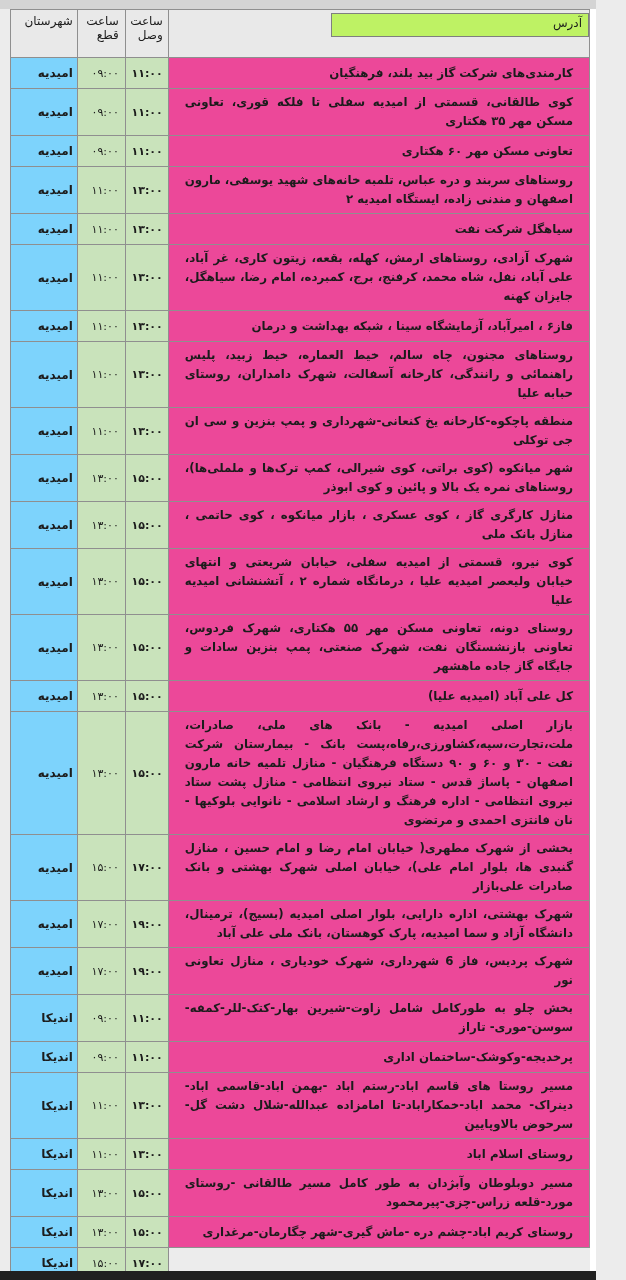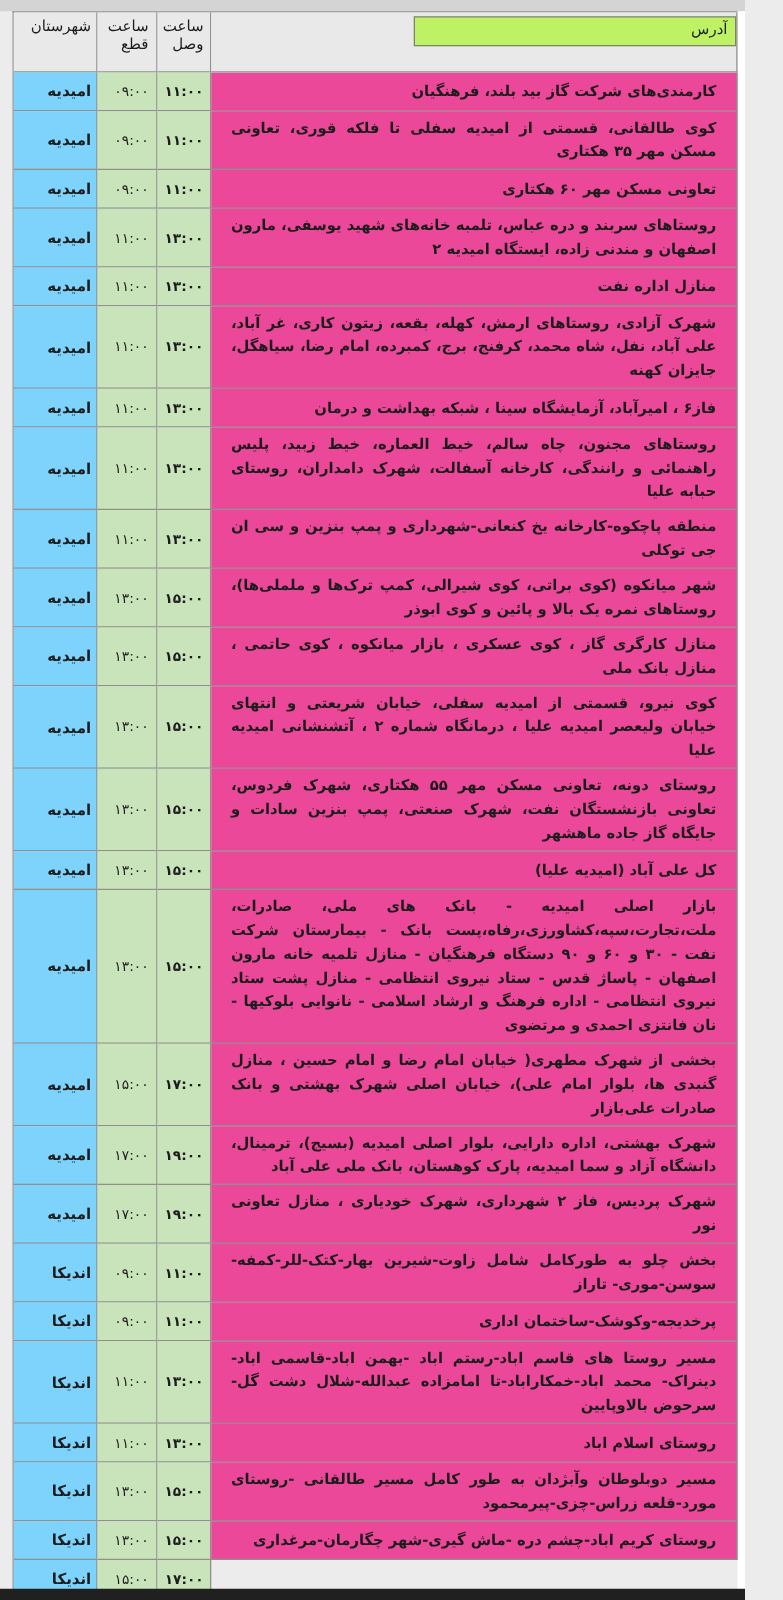--- a/index.html
+++ b/index.html
@@ -125,21 +125,21 @@
     <div class="cell addr">
       <div class="atext">روستاهای سربند و دره عباس، تلمبه خانه‌های شهید یوسفی، مارون اصفهان و مندنی زاده، ایستگاه امیدیه ۲</div>
     </div>
   </div>
 
   <div class="row">
     <div class="cell city">امیدیه</div>
     <div class="cell t1">۱۱:۰۰</div>
     <div class="cell t2">۱۳:۰۰</div>
     <div class="cell addr">
-      <div class="atext">منازل اداره نفت</div>
+      <div class="atext">سیاهگل شرکت نفت</div>
     </div>
   </div>
 
   <div class="row">
     <div class="cell city">امیدیه</div>
     <div class="cell t1">۱۱:۰۰</div>
     <div class="cell t2">۱۳:۰۰</div>
     <div class="cell addr">
       <div class="atext">شهرک آزادی، روستاهای ارمش، کهله، بقعه، زیتون کاری، غر آباد، علی آباد، نفل، شاه محمد، کرفنج، برج، کمبرده، امام رضا، سیاهگل، جایزان کهنه</div>
     </div>
@@ -242,21 +242,21 @@
     <div class="cell addr">
       <div class="atext">شهرک بهشتی، اداره دارایی، بلوار اصلی امیدیه (بسیج)، ترمینال، دانشگاه آزاد و سما امیدیه، پارک کوهستان، بانک ملی علی آباد</div>
     </div>
   </div>
 
   <div class="row">
     <div class="cell city">امیدیه</div>
     <div class="cell t1">۱۷:۰۰</div>
     <div class="cell t2">۱۹:۰۰</div>
     <div class="cell addr">
-      <div class="atext">شهرک پردیس، فاز ۲ شهرداری، شهرک خودیاری ، منازل تعاونی نور</div>
+      <div class="atext">شهرک پردیس، فاز 6 شهرداری، شهرک خودیاری ، منازل تعاونی نور</div>
     </div>
   </div>
 
   <div class="row">
     <div class="cell city">اندیکا</div>
     <div class="cell t1">۰۹:۰۰</div>
     <div class="cell t2">۱۱:۰۰</div>
     <div class="cell addr">
       <div class="atext">بخش چلو به طورکامل شامل زاوت-شیرین بهار-کتک-للر-کمفه-سوسن-موری- تاراز</div>
     </div>

